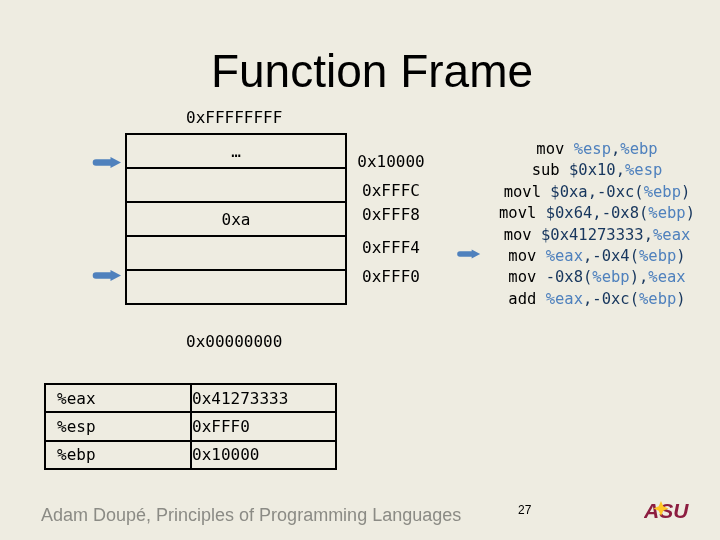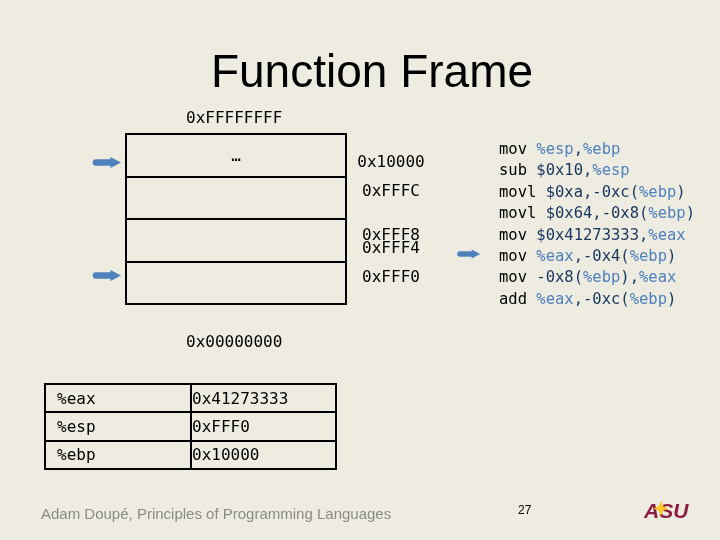--- a/index.html
+++ b/index.html
@@ -39,53 +39,54 @@
     position: absolute; left: 350px; width: 82px; height: 18px;
     text-align: center; font-size: 16px; line-height: 18px; color: #000;
   }
 
   .arrow { position: absolute; }
 
   .code {
     position: absolute; left: 499px; top: 139px;
     font-size: 15.5px; line-height: 21.4px; white-space: pre; color: #000;
   }
-  .code-line { height: 21.4px; }
+  .code-line { height: 21.4px; text-align: center; }
 
   .reg-table {
     position: absolute; left: 44px; top: 383px;
     width: 293px; height: 87px;
     border: 2px solid #000; box-sizing: border-box;
     display: flex; flex-direction: column;
   }
   .reg-row { flex: 1; display: flex; border-bottom: 2px solid #000; }
   .reg-row:last-child { border-bottom: none; }
   .reg-cell {
     display: flex; align-items: center; box-sizing: border-box;
     font-family: "DejaVu Sans Mono", monospace; font-size: 16px; color: #000;
   }
   .reg-name  { width: 146px; border-right: 2px solid #000; padding-left: 11px; }
   .reg-value { flex: 1; }
 
-  .footer-credit { position: absolute; left: 41px; top: 505px; font-size: 15px; color: var(--footer-gray, #8B8B85); text-align: center; }
+  .footer-credit { position: absolute; left: 41px; top: 505px; font-size: 18px; color: var(--footer-gray, #8B8B85); text-align: center; }
   .page-number   { position: absolute; left: 518px; top: 503px; font-size: 12px; color: #000; }
   .asu-logo      { position: absolute; left: 644px; top: 499px; width: 48px; height: 24px; }
 </style>
 </head>
 <body>
 
 <div class="slide" style="--bg: #EEECE1; --footer-gray: #8B8B85;">
 
   <h1 class="title">Function Frame</h1>
 
   <div class="mem-top-label mono">0xFFFFFFFF</div>
 
   <div class="stack" id="stack-host">
       <div class="stack-cell">…</div>
       <div class="stack-cell"></div>
+      <div class="stack-cell">0xa</div>
       <div class="stack-cell"></div>
       <div class="stack-cell"></div>
     </div>
 
   <svg class="arrow" style="left:90px; top:156px;" width="32" height="13" viewBox="0 0 32 13">
     <path class="arrow-shape" d="M6 3.2 H20.5 V1 L31 6.5 L20.5 12 V9.8 H6 A3.3 3.3 0 0 1 6 3.2 Z" fill="#4F81BD"></path>
   </svg>
   <svg class="arrow" style="left:90px; top:269px;" width="32" height="13" viewBox="0 0 32 13">
     <path class="arrow-shape" d="M6 3.2 H20.5 V1 L31 6.5 L20.5 12 V9.8 H6 A3.3 3.3 0 0 1 6 3.2 Z" fill="#4F81BD"></path>
   </svg>
@@ -117,16 +118,16 @@
 
   <div class="asu-logo">
     <svg width="48" height="24" viewBox="0 0 48 24">
       <text class="asu-text" x="0" y="19" font-family="Liberation Sans, sans-serif" font-weight="bold" font-style="italic" font-size="21" fill="#8C1D40">ASU</text>
       <polygon class="asu-burst" points="17,2 19.3,7.2 24.5,9.5 19.3,11.8 17,17 14.7,11.8 9.5,9.5 14.7,7.2" fill="#FFC627"></polygon>
     </svg>
   </div>
 
 <div class="addr-label mono" style="top: 153px;">0x10000</div>
     <div class="addr-label mono" style="top: 182px;">0xFFFC</div>
-    <div class="addr-label mono" style="top: 226px;">0xFFF8</div>
+    <div class="addr-label mono" style="top: 206px;">0xFFF8</div>
     <div class="addr-label mono" style="top: 239px;">0xFFF4</div>
     <div class="addr-label mono" style="top: 268px;">0xFFF0</div>
   </div>
 
 </body></html>

